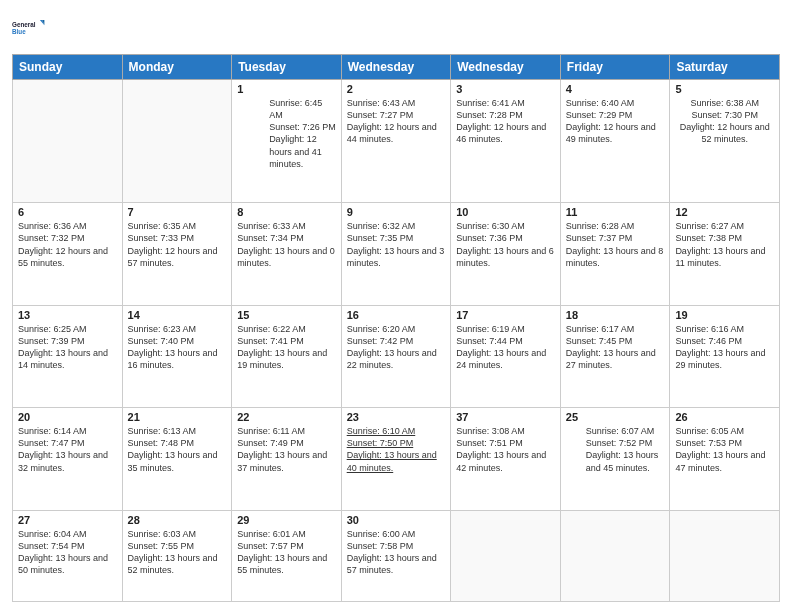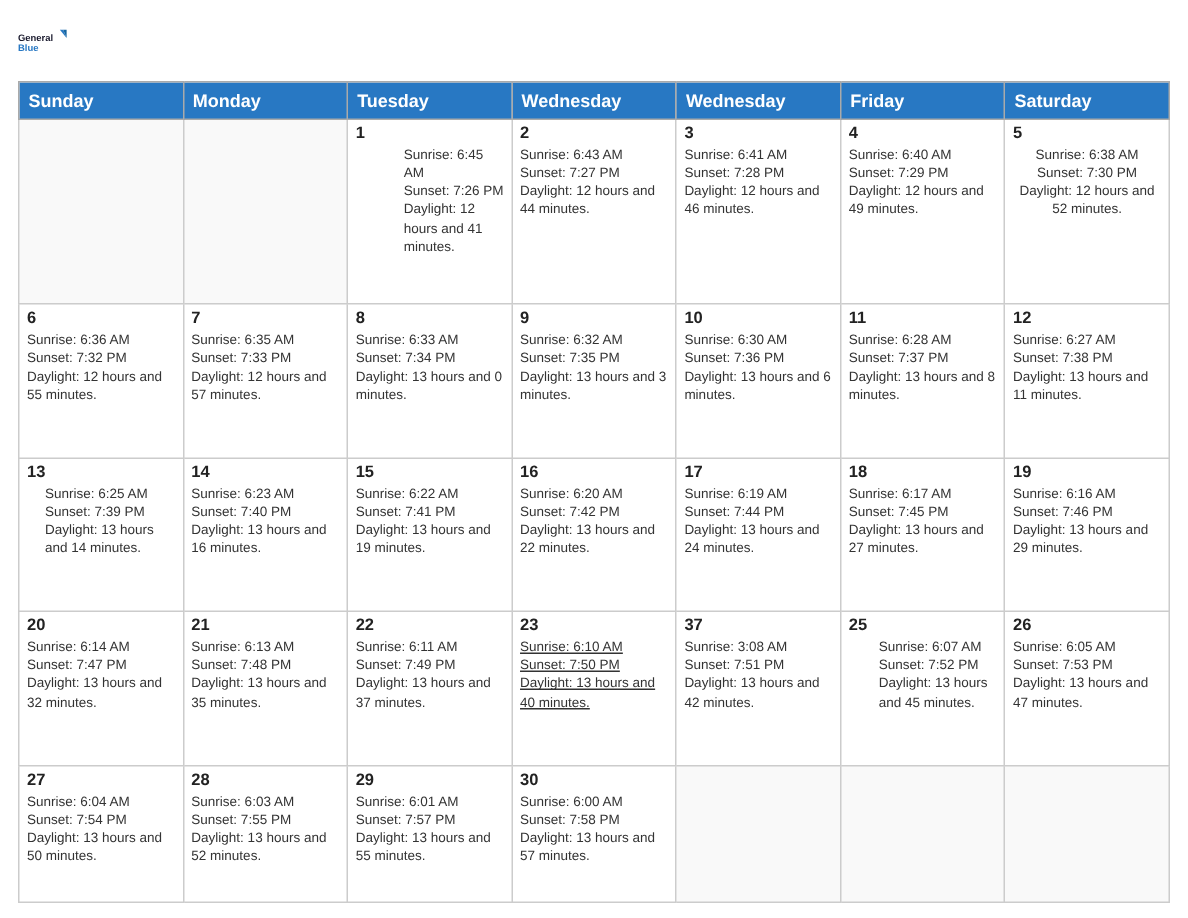--- a/index.html
+++ b/index.html
@@ -190,21 +190,21 @@
           <td>
             <div class="day-number">12</div>
             <div class="cell-info" style="white-space: pre-line;">Sunrise: 6:27 AM
 Sunset: 7:38 PM
 Daylight: 13 hours and 11 minutes.</div>
           </td>
         </tr>
         <tr>
           <td>
             <div class="day-number">13</div>
-            <div class="cell-info" style="white-space: pre-line; margin-left: 12px;">Sunrise: 6:25 AM
+            <div class="cell-info" style="white-space: pre-line;">Sunrise: 6:25 AM
 Sunset: 7:39 PM
 Daylight: 13 hours and 14 minutes.</div>
           </td>
           <td>
             <div class="day-number">14</div>
             <div class="cell-info" style="white-space: pre-line;">Sunrise: 6:23 AM
 Sunset: 7:40 PM
 Daylight: 13 hours and 16 minutes.</div>
           </td>
           <td>

